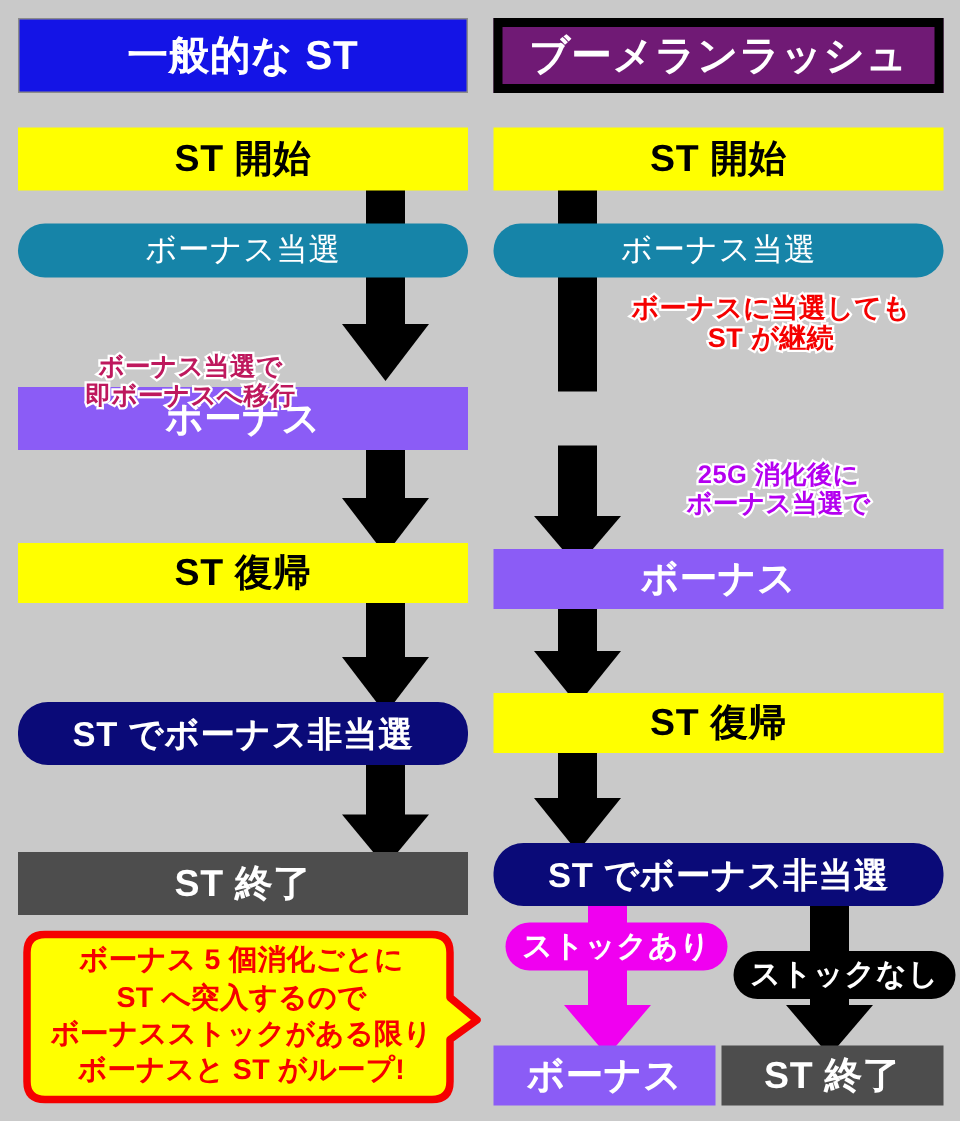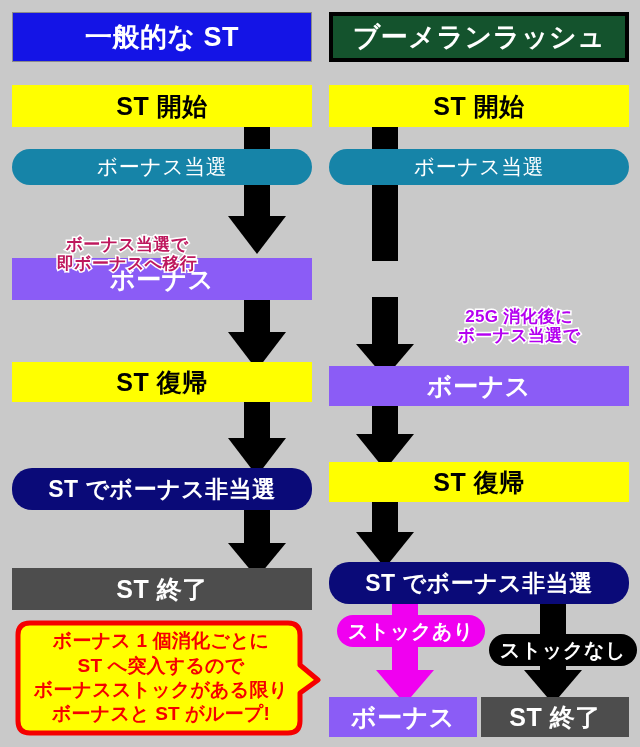--- a/index.html
+++ b/index.html
@@ -37,25 +37,25 @@
   .node.pill   { border-radius: 20px; }
 
   .hdr-blue {
     background: #1414e6;
     color: #ffffff;
     font-size: 27px;
     font-weight: bold;
     border: 1px solid #8b8b8b;
   }
   .hdr-magenta {
-    background: #14532d;
+    background: #701a75;
     color: #ffffff;
     font-size: 27px;
     font-weight: bold;
-    border: 4px solid #000000;
+    border: 6px solid #000000;
   }
   .yellow {
     background: #ffff00;
     color: #000000;
     font-size: 25px;
     font-weight: bold;
   }
   .teal {
     background: #1684a8;
     color: #ffffff;
@@ -226,32 +226,34 @@
                Q288 6 288 18
                L288 48
                L306 63
                L288 76
                L288 104
                Q288 116 276 116
                L18 116
                Q6 116 6 104
                Z" fill="#ffff00" stroke="#f50000" stroke-width="5" stroke-linejoin="round"></path>
     </svg>
-    <div class="callout-text">ボーナス 1 個消化ごとに
+    <div class="callout-text">ボーナス 5 個消化ごとに
 ST へ突入するので
 ボーナスストックがある限り
 ボーナスと ST がループ!</div>
   </div>
 
   <div class="node rect hdr-magenta" style="left:329px; top:12px; width:300px; height:50px;">ブーメランラッシュ</div>
 
   <div class="node rect yellow" style="left:329px; top:85px; width:300px; height:42px;">ST 開始</div>
 
   <div class="node pill teal" style="left:329px; top:149px; width:300px; height:36px;">ボーナス当選</div>
 
+  <div class="anno anno-red" style="left:399px; top:195px; width:230px;">ボーナスに当選しても
+ST が継続</div>
 
 
   <div class="anno anno-purple" style="left:409px; top:307px; width:220px;">25G 消化後に
 ボーナス当選で</div>
 
   <div class="node rect red" style="left:329px; top:366px; width:300px; height:40px;">ボーナス</div>
 
   <div class="node rect yellow" style="left:329px; top:462px; width:300px; height:40px;">ST 復帰</div>
 
   <div class="node pill navy" style="left:329px; top:562px; width:300px; height:42px;">ST でボーナス非当選</div>

